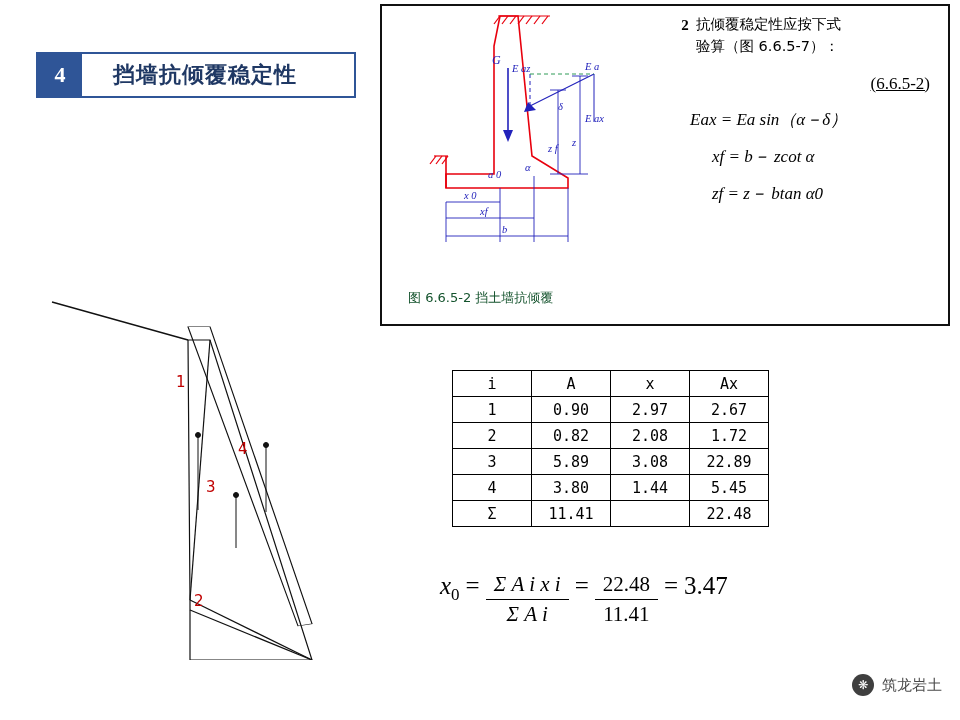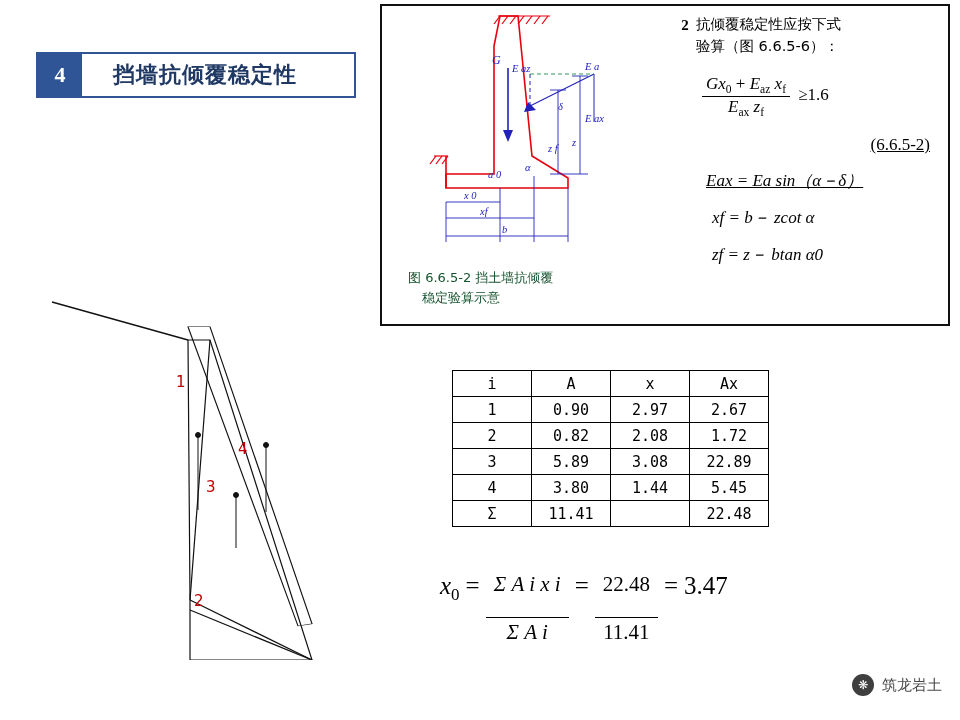--- a/index.html
+++ b/index.html
@@ -149,21 +149,21 @@
     display: flex;
     align-items: flex-start;
     gap: 6px;
   }
   #x0-formula .bigfrac {
     display: inline-flex;
     flex-direction: column;
     align-items: center;
     font-size: 21px;
   }
-  #x0-formula .bigfrac .num { border-bottom: 1.6px solid #000; padding: 0 8px 20px 8px; }
+  #x0-formula .bigfrac .num { border-bottom: 1.6px solid #000; padding: 0 8px 2px 8px; }
   #x0-formula .bigfrac .den { padding: 2px 8px 0 8px; }
 
   
   #footer-brand {
     position: absolute;
     right: 18px;
     bottom: 24px;
     display: flex;
     align-items: center;
     gap: 8px;
@@ -254,52 +254,36 @@
       <text x="190" y="140" font-family="Liberation Serif, serif" font-style="italic" font-size="10.5" fill="#2222bb">z</text>
       <text x="82" y="193" font-family="Liberation Serif, serif" font-style="italic" font-size="10.5" fill="#2222bb">x 0</text>
       <text x="98" y="209" font-family="Liberation Serif, serif" font-style="italic" font-size="10.5" fill="#2222bb">xf</text>
       <text x="120" y="227" font-family="Liberation Serif, serif" font-style="italic" font-size="10.5" fill="#2222bb">b</text>
       <text x="106" y="172" font-family="Liberation Serif, serif" font-style="italic" font-size="10.5" fill="#2222bb">a 0</text>
       <text x="143" y="165" font-family="Liberation Serif, serif" font-style="italic" font-size="10.5" fill="#2222bb">α</text>
     </svg>
 
     <div class="fig-caption">
       <div>图 6.6.5-2  挡土墙抗倾覆</div>
-      <div style="padding-left:14px">稳定验算示意</div>
     </div>
   </div>
 
   <div class="right-text">
     <div class="cl-head">
       <span class="cl-num">2</span>
       <span class="cl-body">
         <span>抗倾覆稳定性应按下式</span><br>
-        <span>验算（图 6.6.5-6）：</span>
+        <span>验算（图 6.6.5-7）：</span>
       </span>
     </div>
 
-    <div class="formula" style="margin:16px 0 0 28px;">
-      <span class="frac">
-        <span class="num">
-          <span>Gx</span><sub>0</sub>
-          <span class="up">+</span>
-          <span>E</span><sub>az</sub>
-          <span>x</span><sub>f</sub>
-        </span>
-        <span class="den">
-          <span>E</span><sub>ax</sub>
-          <span>z</span><sub>f</sub>
-        </span>
-      </span>
-      <span class="up" style="margin-left:4px;">≥1.6</span>
-    </div>
 
     <div class="formula" style="text-align:right; margin-top:16px; padding-right:14px; font-style:normal;text-decoration:underline;">(6.6.5-2)</div>
 
-    <div class="formula" style="margin:14px 0 0 32px;text-decoration:underline;">Eax = Ea sin（α－δ）</div>
+    <div class="formula" style="margin:14px 0 0 16px;">Eax = Ea sin（α－δ）</div>
     <div class="formula" style="margin:14px 0 0 38px;">xf = b－ zcot α</div>
     <div class="formula" style="margin:14px 0 0 38px;">zf = z－ btan α0</div>
   </div>
 </div>
 
 <div id="sketch" style="position:absolute; left:20px; top:280px; width:350px; height:380px;">
   <svg width="350" height="380" viewBox="0 0 350 380">
 
     <line x1="32" y1="22" x2="168" y2="60" stroke="#111" stroke-width="1.3"></line>
 

